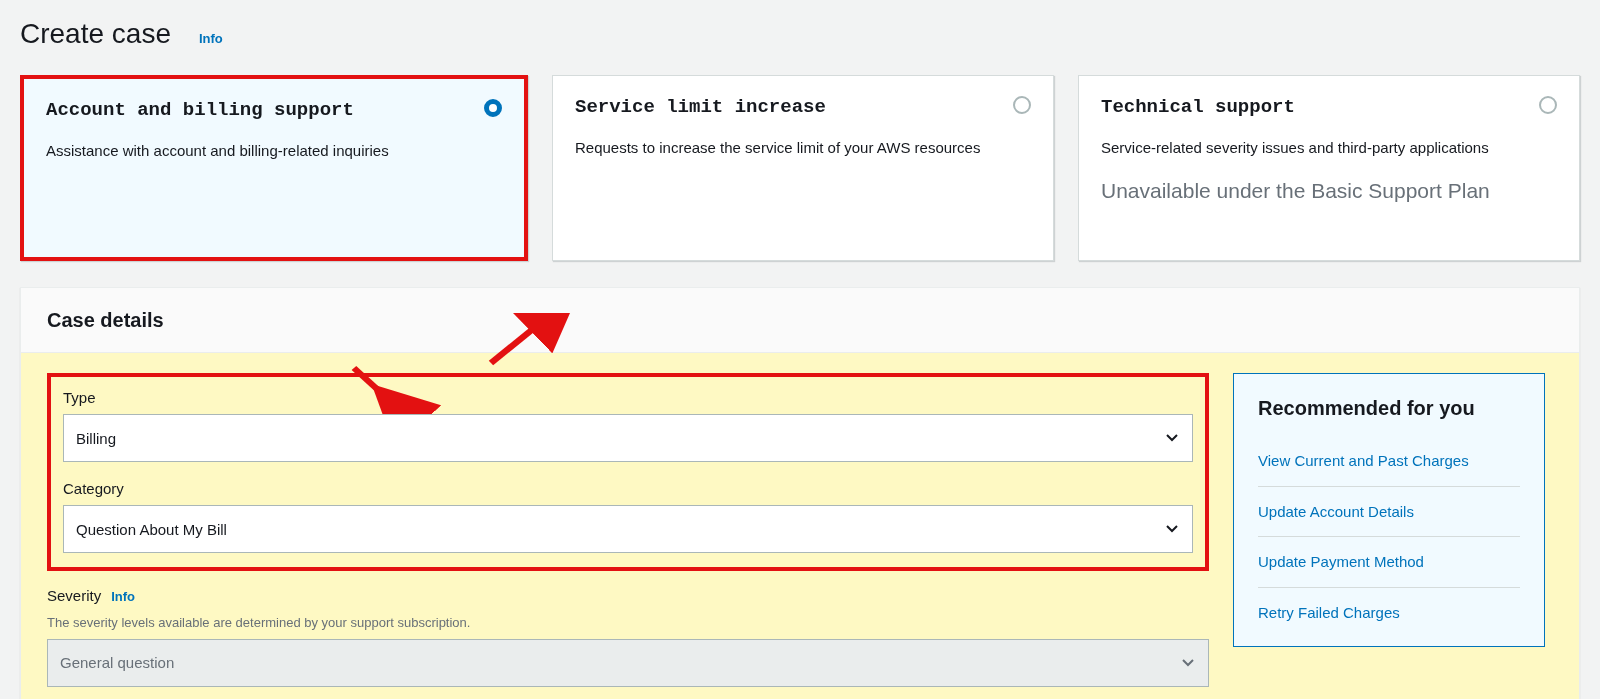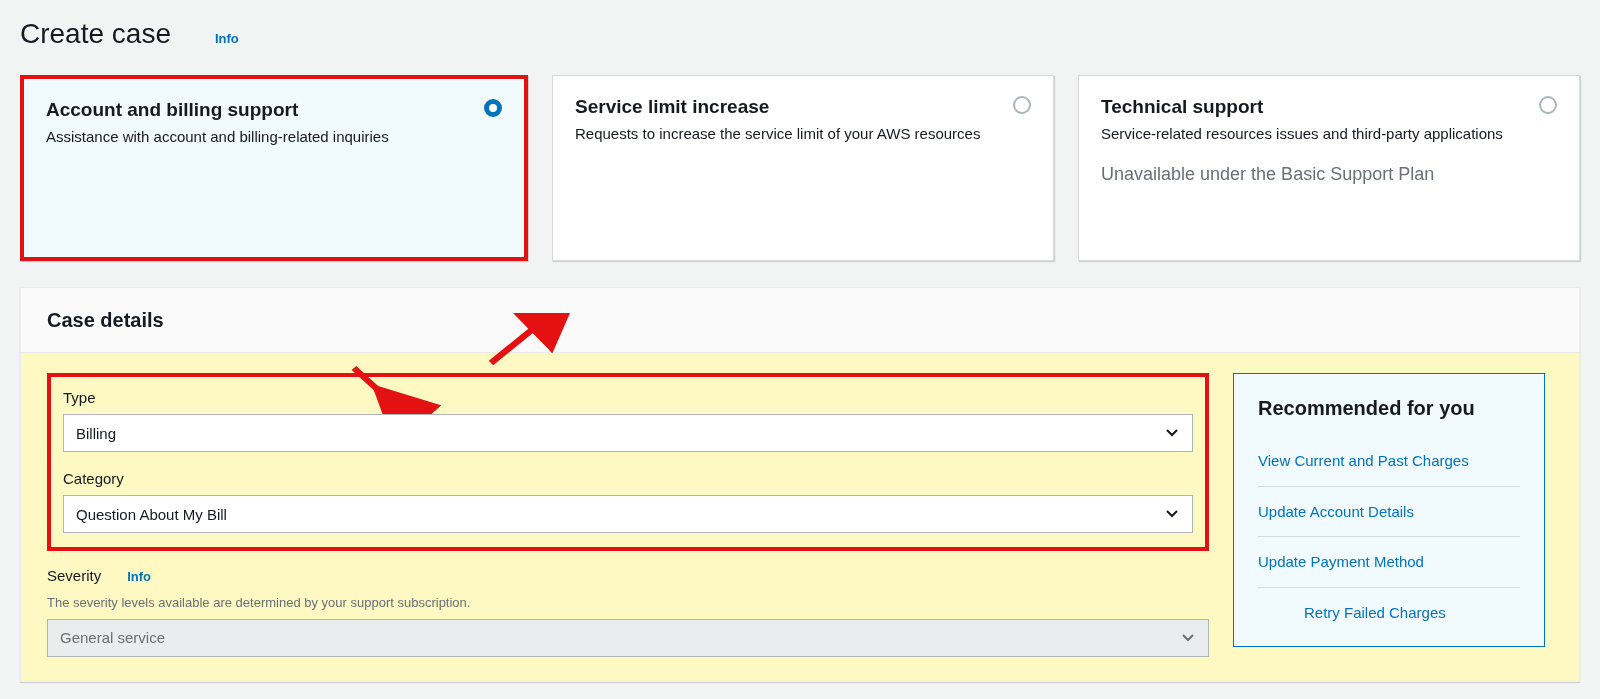--- a/index.html
+++ b/index.html
@@ -6,41 +6,41 @@
   body {
     font-family: "Amazon Ember", "Helvetica Neue", Arial, sans-serif;
     background: #f2f3f3;
     color: #16191f;
     font-size: 14px;
     line-height: 1.4;
   }
   .page { padding: 14px 20px; }
   .page-title-row { display: flex; align-items: baseline; gap: 28px; margin-bottom: 22px; }
   .page-title { font-size: 28px; font-weight: 400; color: #16191f; }
-  .info-link { font-size: 13px; font-weight: 600; color: #0073bb; cursor: pointer; margin-left: 16px; }
+  .info-link { font-size: 13px; font-weight: 600; color: #0073bb; cursor: pointer; }
 
   .case-type-row { display: flex; gap: 24px; margin-bottom: 26px; }
   .case-type-card {
     flex: 1 1 0;
     background: #fff;
     border: 1px solid #d5dbdb;
     border-radius: 0;
     padding: 18px 22px 22px 22px;
     position: relative;
     cursor: pointer;
     min-height: 186px;
     box-shadow: 1px 1px 1px 0 rgba(0,28,36,0.15);
   }
   .case-type-card.selected {
     background: #f1faff;
     border: 4px solid #e31111;
   }
-  .case-type-title { font-size: 19px; font-weight: 600; color: #16191f; margin-bottom: 2px; padding-right: 30px;}
+  .case-type-title { font-size: 19px; font-weight: 600; color: #16191f; margin-bottom: 16px; padding-right: 30px; font-family: Liberation Mono, monospace;}
   .case-type-desc { font-size: 15px; color: #16191f; }
-  .case-type-note { font-size: 18px; color: #687078; margin-top: 18px; }
+  .case-type-note { font-size: 21px; color: #687078; margin-top: 18px; }
   .radio-circle {
     position: absolute;
     top: 20px; right: 22px;
     width: 18px; height: 18px;
     border: 2px solid #aab7b8;
     border-radius: 50%;
     background: #fff;
   }
   .case-type-card.selected .radio-circle {
     border: 5px solid #0073bb;
@@ -71,21 +71,21 @@
     padding: 10px 12px 14px 12px;
     margin-bottom: 14px;
   }
   .form-group { margin-bottom: 16px; }
   .form-group:last-child { margin-bottom: 0; }
   .form-label { display: block; font-size: 15px; color: #16191f; margin-bottom: 6px; }
   .select-wrap {
     position: relative;
     border: 1px solid #aab7b8;
     background: #fff;
-    height: 38px;
+    height: 48px;
     display: flex; align-items: center;
     padding: 0 36px 0 12px;
     cursor: pointer;
   }
   .select-wrap.disabled {
     background: #eaeded;
     color: #687078;
     cursor: default;
   }
   .select-value { font-size: 15px; }
@@ -102,21 +102,21 @@
     border: 1px solid #0073bb;
     background: #f1faff;
     padding: 20px 24px 8px 24px;
   }
   .rec-title { font-size: 20px; font-weight: 700; margin-bottom: 14px; }
   .rec-list { list-style: none; }
   .rec-list li {
     padding: 14px 0;
     border-bottom: 1px solid #d5dbdb;
   }
-  .rec-list li:last-child { border-bottom: none; margin-left: 46px; }
+  .rec-list li:last-child { border-bottom: none; }
   .rec-link { color: #0073bb; font-size: 15px; cursor: pointer; }
 
   
   .arrows {
     position: absolute;
     left: 0; top: 0; width: 100%; height: 100%;
     pointer-events: none;
   }
 </style>
 </head>
@@ -138,21 +138,21 @@
 
     <div class="case-type-card">
       <span class="radio-circle"></span>
       <div class="case-type-title">Service limit increase</div>
       <div class="case-type-desc">Requests to increase the service limit of your AWS resources</div>
     </div>
 
     <div class="case-type-card">
       <span class="radio-circle"></span>
       <div class="case-type-title">Technical support</div>
-      <div class="case-type-desc">Service-related resources issues and third-party applications</div>
+      <div class="case-type-desc">Service-related severity issues and third-party applications</div>
       <div class="case-type-note">Unavailable under the Basic Support Plan</div>
     </div>
 
   </div>
 
   <div class="details-panel" style="position:relative;">
     <div class="details-header">
       <h2>Case details</h2>
     </div>
     <div class="details-body">
@@ -193,21 +193,21 @@
           </div>
         </div>
 
         <div class="form-group severity-row">
           <label class="form-label">
             <span>Severity</span>
             <span class="info-link" style="font-size:13px;">Info</span>
           </label>
           <div class="hint">The severity levels available are determined by your support subscription.</div>
           <div class="select-wrap disabled">
-            <span class="select-value">General service</span>
+            <span class="select-value">General question</span>
             <span class="chevron">
               <svg width="12" height="8" viewBox="0 0 12 8">
                   <path d="M1 1 L6 6 L11 1" fill="none" stroke="#687078" stroke-width="2"></path>
                 </svg>
             </span>
           </div>
         </div>
 
       </div>
 

